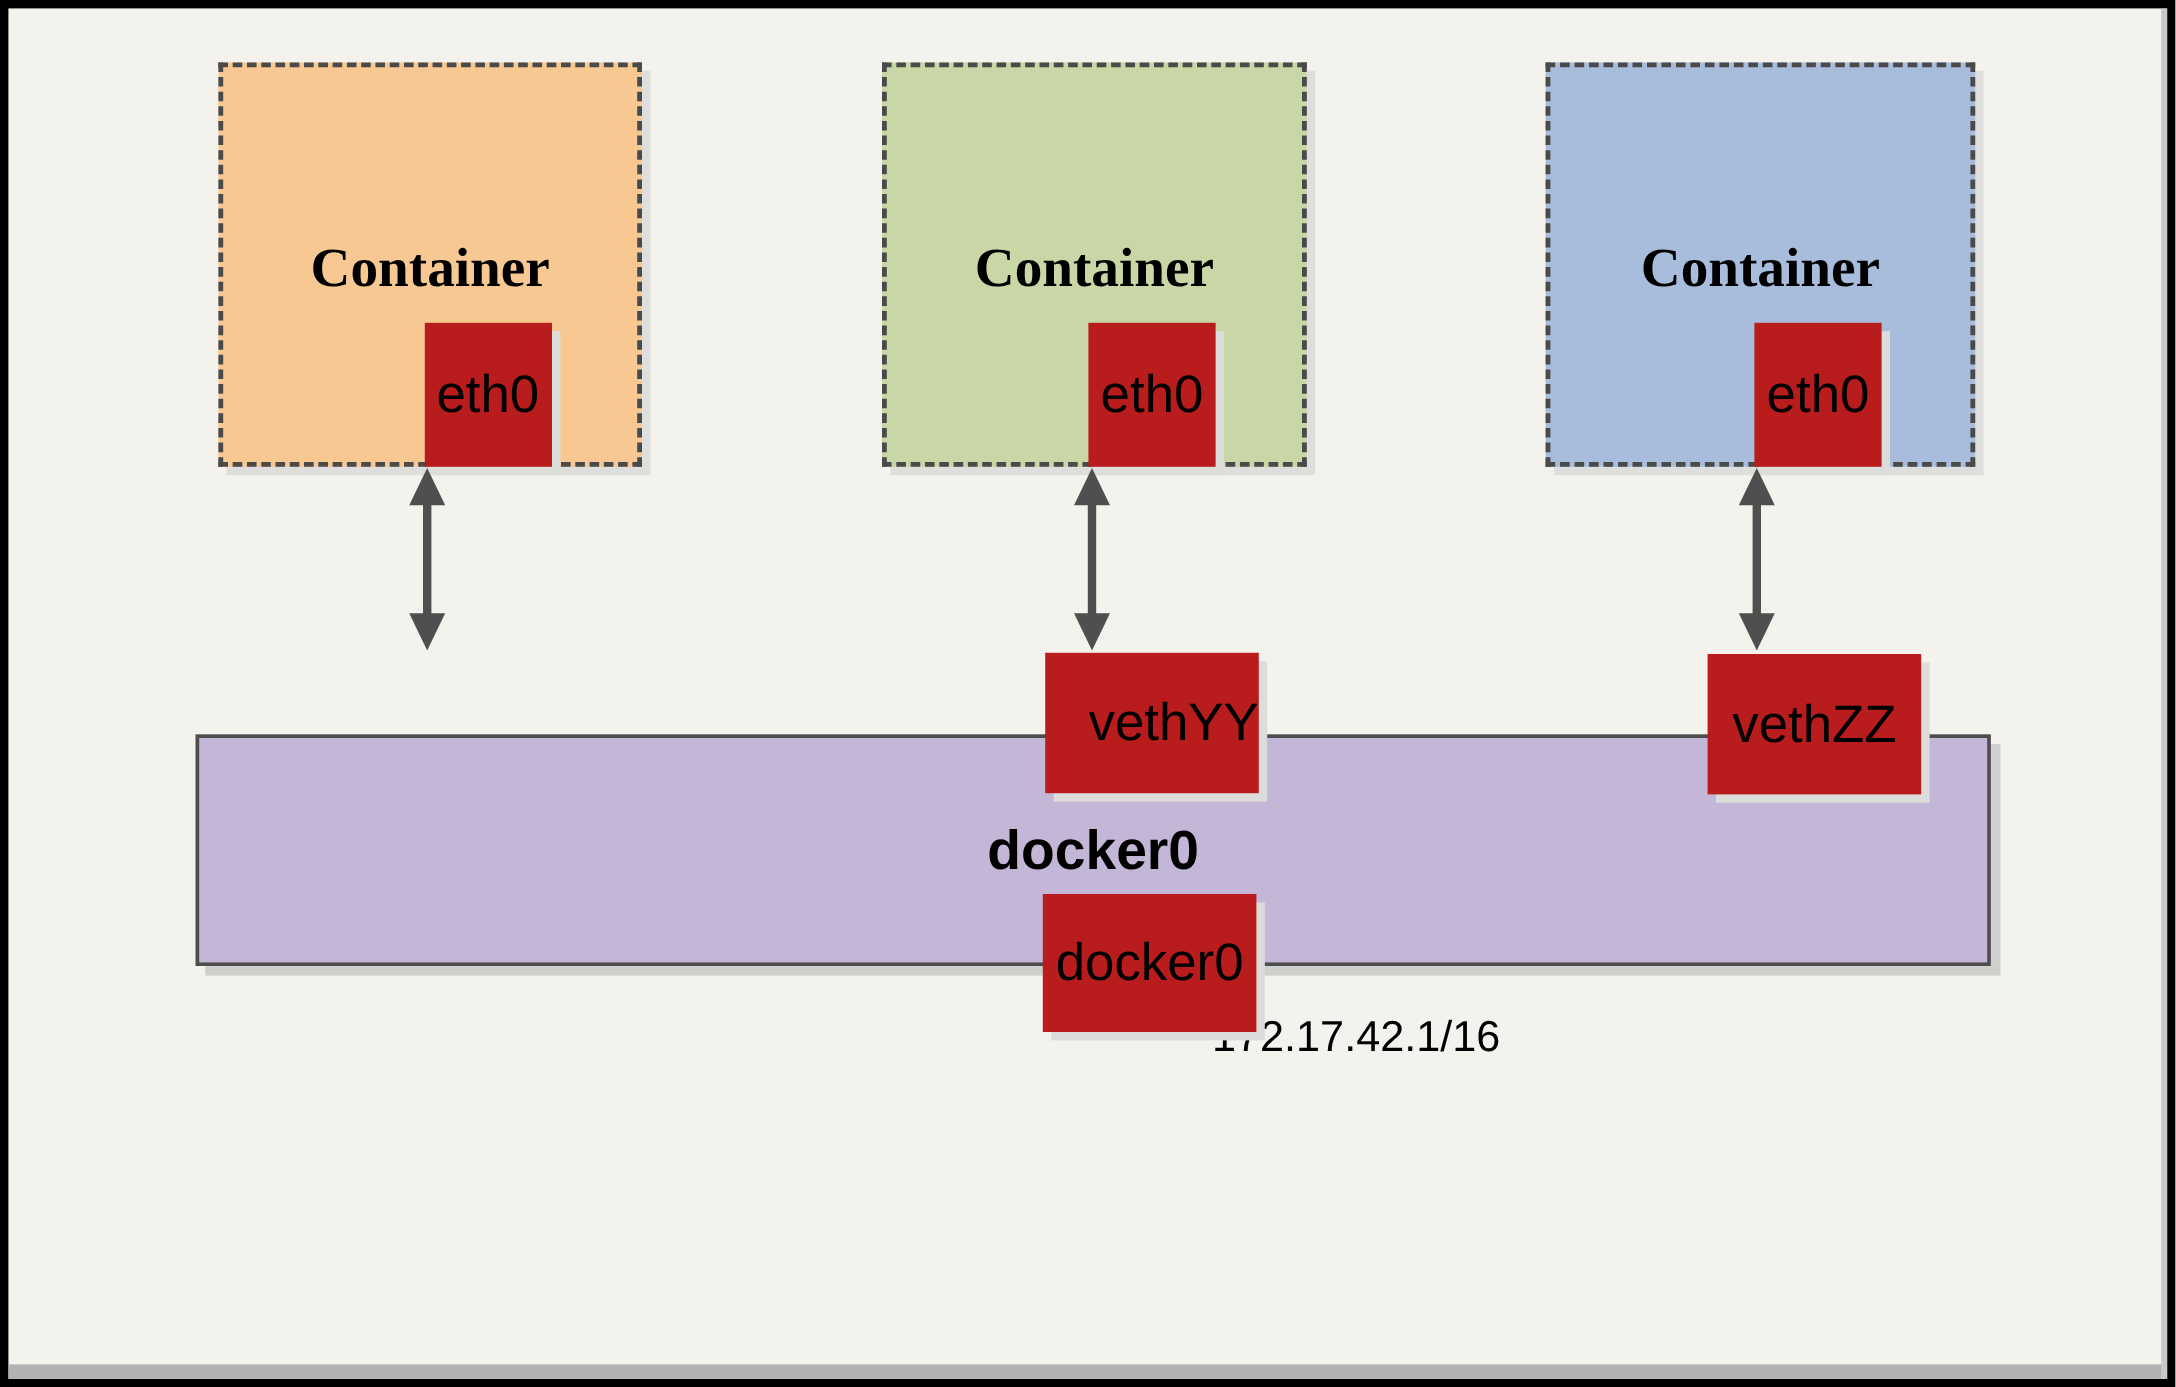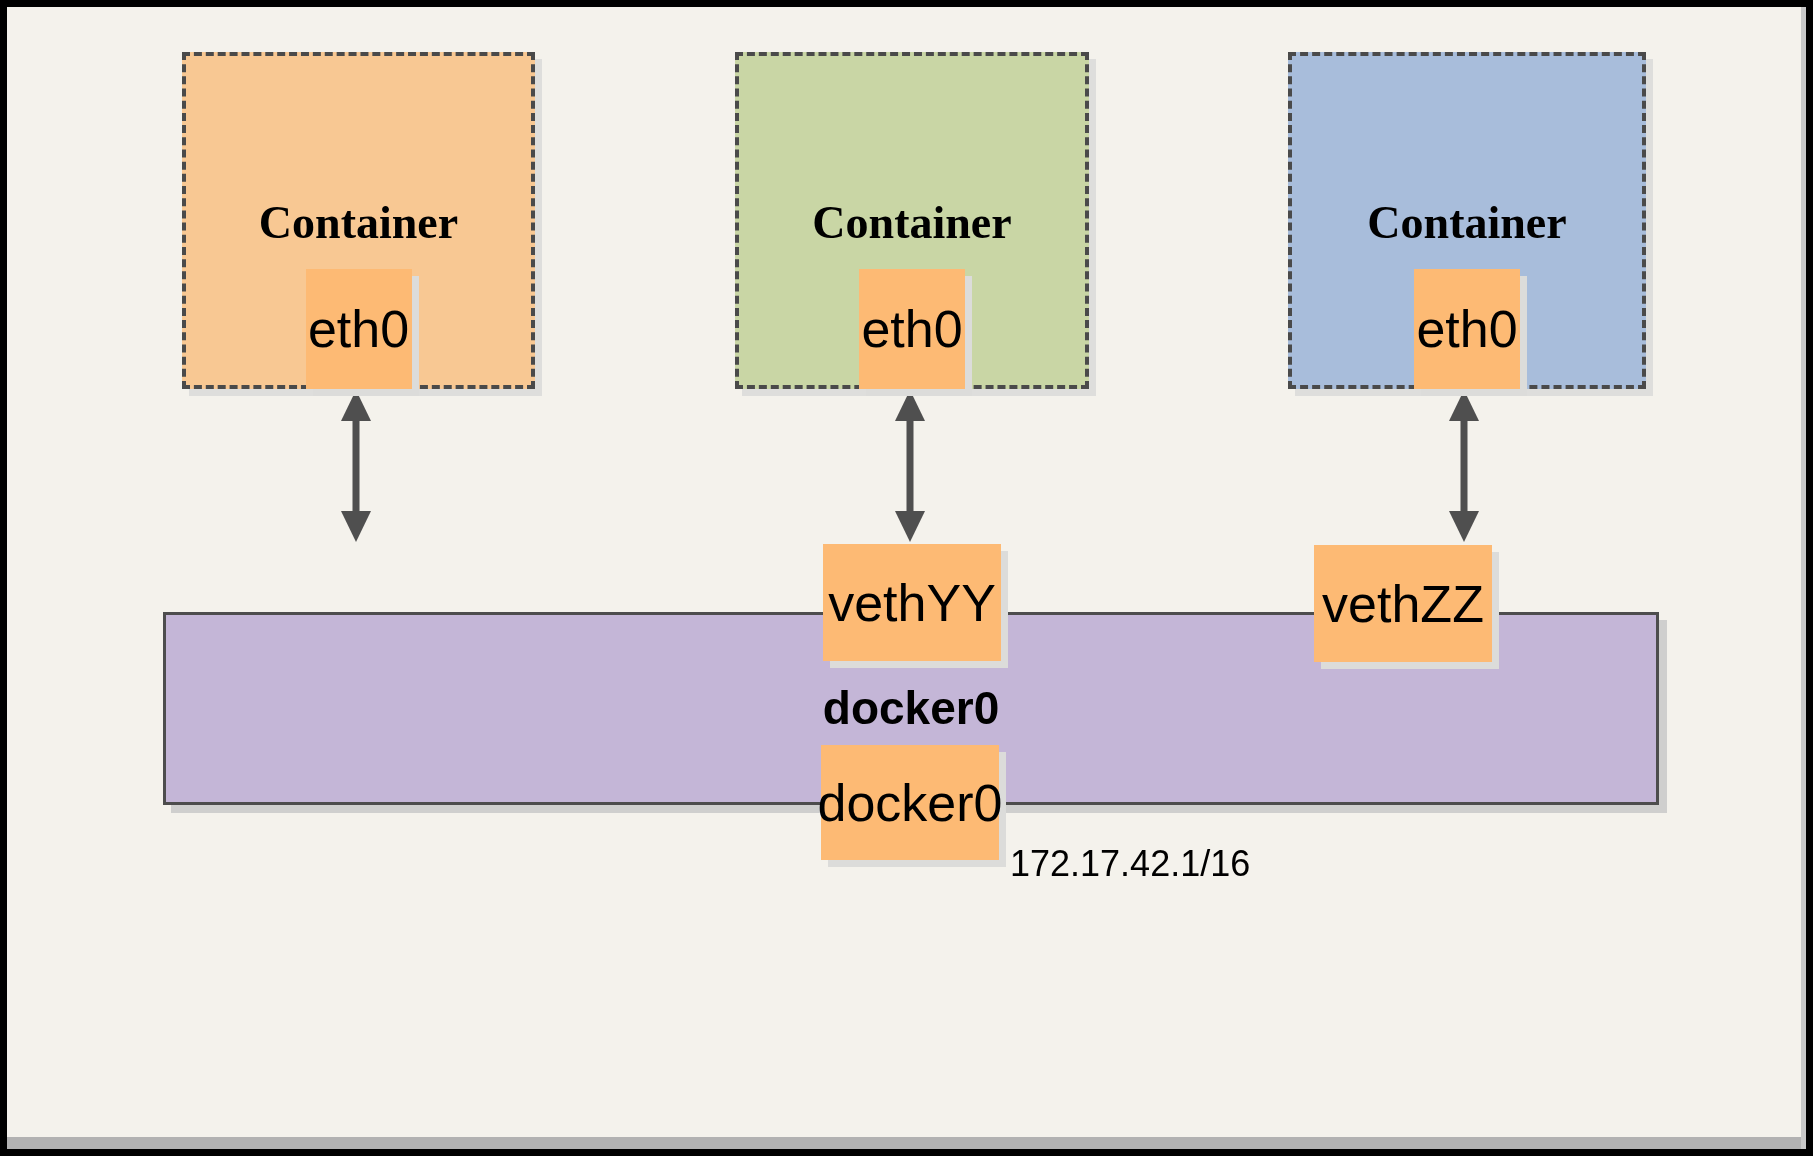--- a/index.html
+++ b/index.html
@@ -39,27 +39,28 @@
     top: 140px;
     left: 0; right: 0;
     text-align: center;
     font-size: 46px;
     font-weight: bold;
     color: #000;
     font-family: Liberation Serif, serif;
   }
 
   .note {
-    background: #fdba74;
+    background: #b91c1c;
     box-shadow: 7px 7px 0 #dcdcda;
     display: flex;
     align-items: center;
     justify-content: center;
-    font-size: 52px;
-    color: #000;
+    font-size: 44px;
+    color: #000;
+    margin-left: 48px;
   }
   .eth-box {
     position: absolute;
     left: 50%;
     transform: translateX(-50%);
     top: 213px;
     width: 106px;
     height: 120px;
     z-index: 3;
   }
@@ -96,22 +97,22 @@
     color: #000;
   }
 
   .veth-box {
     position: absolute;
     width: 178px;
     height: 117px;
     z-index: 4;
   }
   .veth-box.v1 { left: 263px; top: 537px; }
-  .veth-box.v2 { left: 816px; top: 537px; }
-  .veth-box.v3 { left: 1307px; top: 538px; }
+  .veth-box.v2 { left: 816px; top: 537px; justify-content: flex-end; }
+  .veth-box.v3 { left: 1368px; top: 538px; }
 
   .bridge-if-box {
     position: absolute;
     left: 814px;
     top: 738px;
     width: 178px;
     height: 115px;
     z-index: 4;
   }
 

